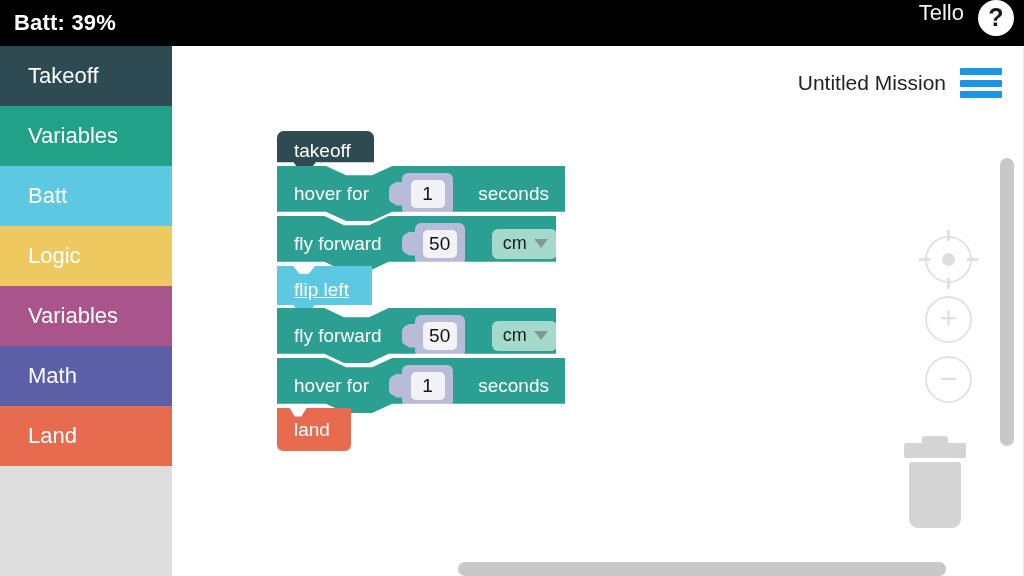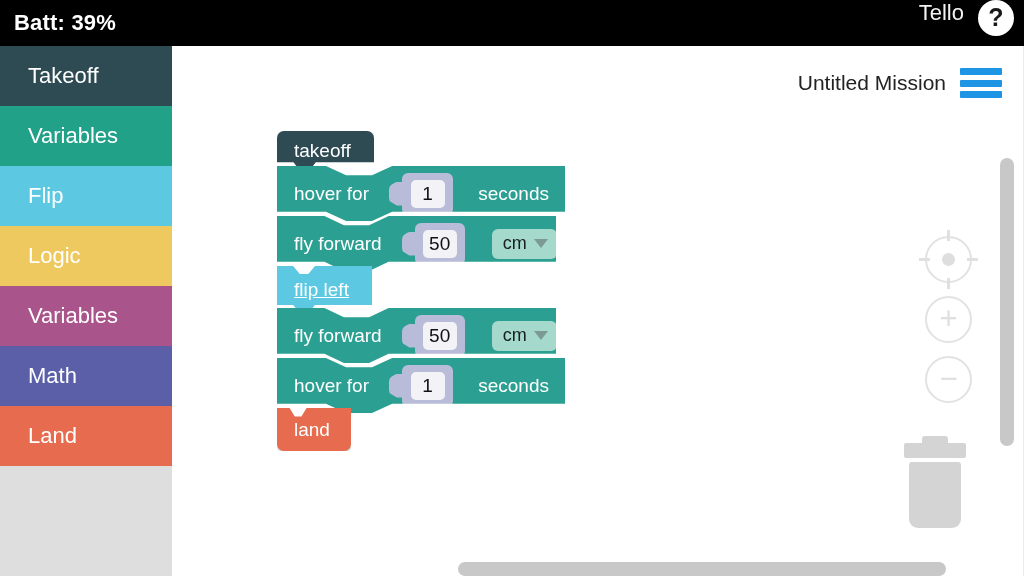--- a/index.html
+++ b/index.html
@@ -304,21 +304,21 @@
   </div>
 
   <div id="sidebar">
     <div class="cat" style="background:#2e4a53">
       <span class="cat-label">Takeoff</span>
     </div>
     <div class="cat" style="background:#22a189">
       <span class="cat-label">Variables</span>
     </div>
     <div class="cat" style="background:#5cc8e2">
-      <span class="cat-label">Flip</span>
+      <span class="cat-label">Batt</span>
     </div>
     <div class="cat" style="background:#eec95f">
       <span class="cat-label">Logic</span>
     </div>
     <div class="cat" style="background:#a9548a">
       <span class="cat-label">Variables</span>
     </div>
     <div class="cat" style="background:#5a5fa8">
       <span class="cat-label">Math</span>
     </div>

